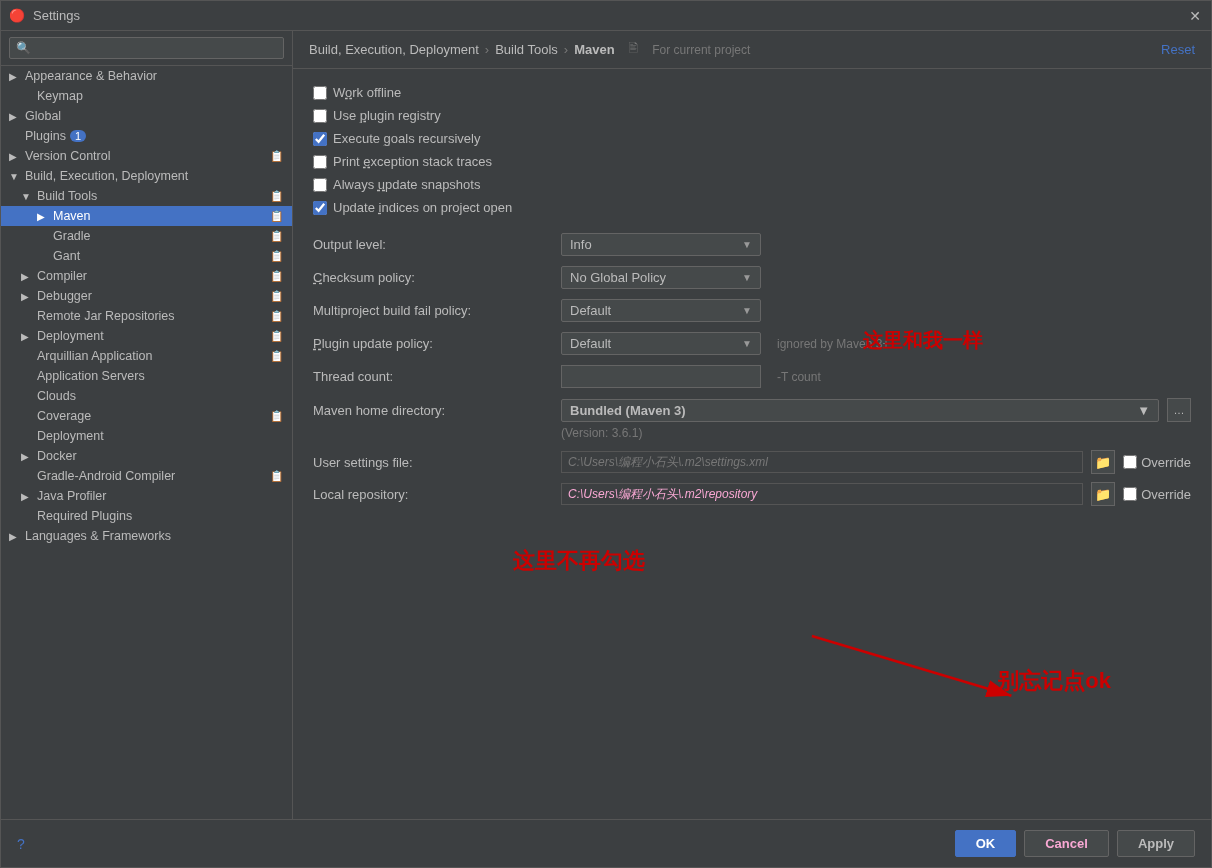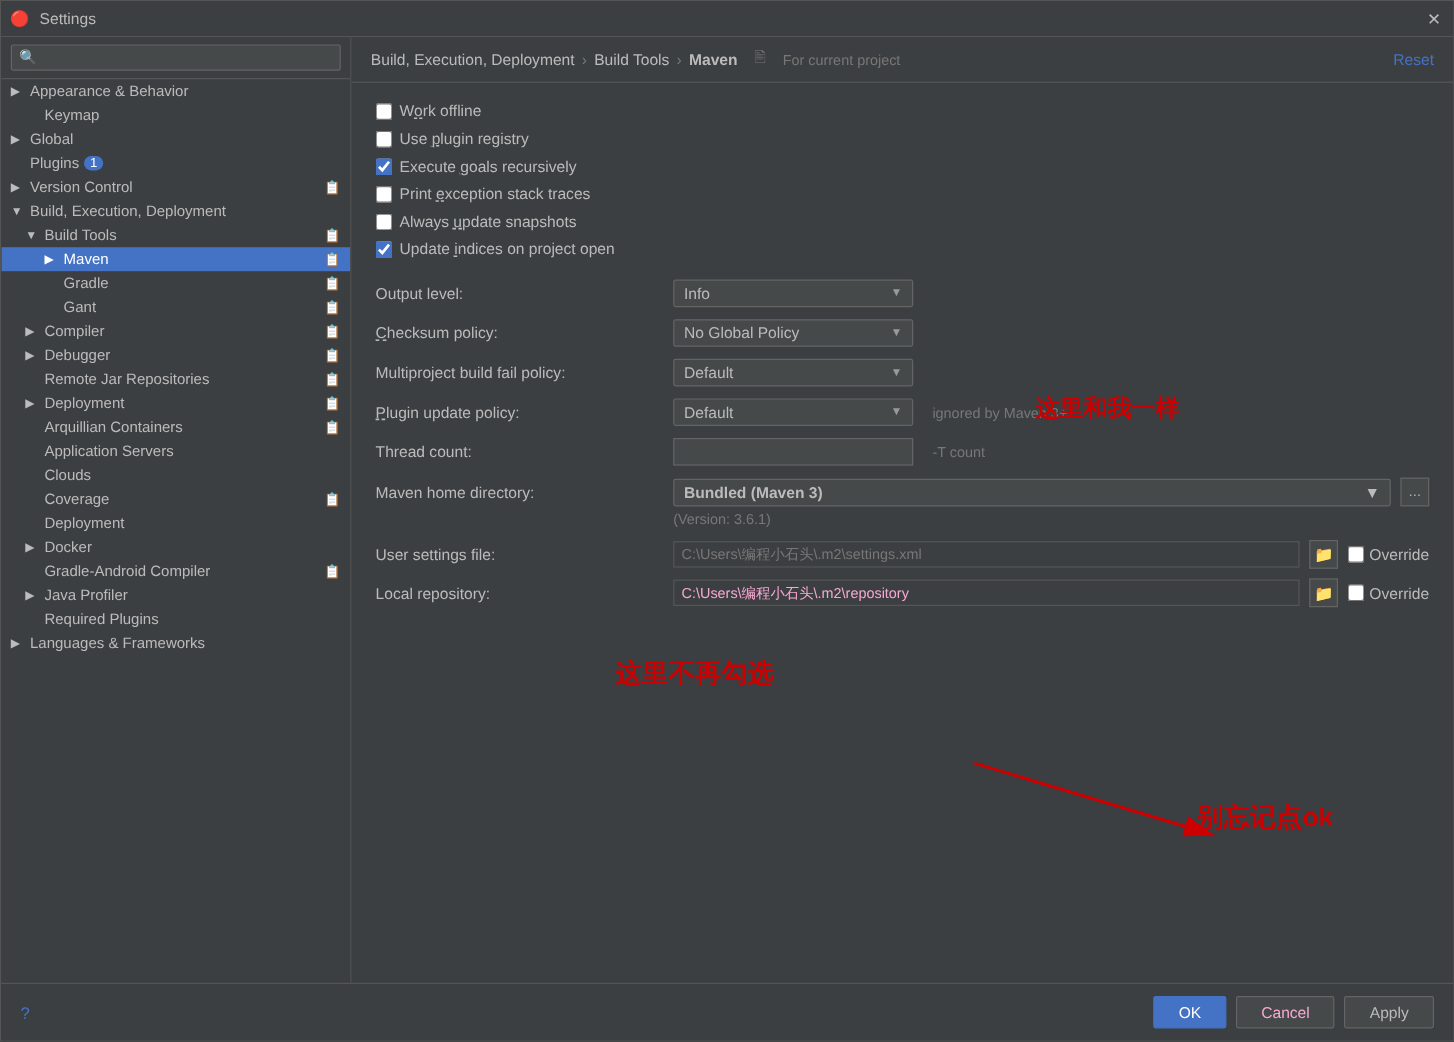--- a/index.html
+++ b/index.html
@@ -59,29 +59,29 @@
     .hint-text { color: #777; font-size: 12px; margin-left: 8px; }
     
     .maven-home-row { display: flex; align-items: center; margin-bottom: 4px; gap: 8px; }
     .maven-home-select { flex: 1; background: #45494a; border: 1px solid #646464; color: #bbb; padding: 3px 8px; font-size: 13px; border-radius: 2px; display: flex; align-items: center; justify-content: space-between; }
     .maven-home-btn { background: #45494a; border: 1px solid #646464; color: #bbb; width: 24px; height: 24px; display: flex; align-items: center; justify-content: center; cursor: pointer; font-size: 11px; }
     
     .version-text { color: #777; font-size: 12px; padding-left: 248px; margin-bottom: 10px; }
     
     .file-row { display: flex; align-items: center; margin-bottom: 8px; gap: 8px; }
     .file-label { color: #bbb; font-size: 13px; width: 240px; flex-shrink: 0; }
-    .file-path { flex: 1; background: #3c3f41; border: 1px solid #555; color: #777; padding: 3px 6px; font-size: 12px; }
+    .file-path { flex: 1; background: #3c3f41; border: 1px solid #555; color: #777; padding: 3px 6px; font-size: 12px; font-style: italic; }
     .file-browse { background: #45494a; border: 1px solid #646464; color: #bbb; width: 24px; height: 24px; display: flex; align-items: center; justify-content: center; cursor: pointer; }
     .override-chk { display: flex; align-items: center; gap: 4px; color: #bbb; font-size: 13px; }
     .override-chk input { width: 14px; height: 14px; }
     
     .footer { height: 48px; background: #3c3f41; border-top: 1px solid #555; display: flex; align-items: center; justify-content: space-between; padding: 0 16px; flex-shrink: 0; }
     .footer-left { color: #4472c4; font-size: 14px; cursor: pointer; }
     .footer-right { display: flex; gap: 8px; align-items: center; }
-    .btn { padding: 5px 20px; font-size: 13px; cursor: pointer; border-radius: 2px; border: 1px solid; }
+    .btn { padding: 5px 20px; font-size: 13px; cursor: pointer; border-radius: 2px; border: 1px solid; font-weight: bold; }
     .btn-default { background: #4472c4; border-color: #4472c4; color: white; }
     .btn-normal { background: #45494a; border-color: #646464; color: #f9a8d4; }
     .btn-apply { background: #45494a; border-color: #646464; color: #bbb; }
 
     
     .overlay { position: absolute; top: 0; left: 0; width: 100%; height: 100%; pointer-events: none; }
   </style>
 </head>
 <body>
 
@@ -178,21 +178,21 @@
         </div>
 
         <div class="tree-item indent-1">
           <span class="arrow">▶</span>
           <span>Deployment</span>
           <span class="copy-icon">📋</span>
         </div>
 
         <div class="tree-item indent-1">
           <span class="arrow"></span>
-          <span>Arquillian Containers</span>
+          <span>Arquillian Application</span>
           <span class="copy-icon">📋</span>
         </div>
 
         <div class="tree-item indent-1">
           <span class="arrow"></span>
           <span>Application Servers</span>
         </div>
 
         <div class="tree-item indent-1">
           <span class="arrow"></span>

